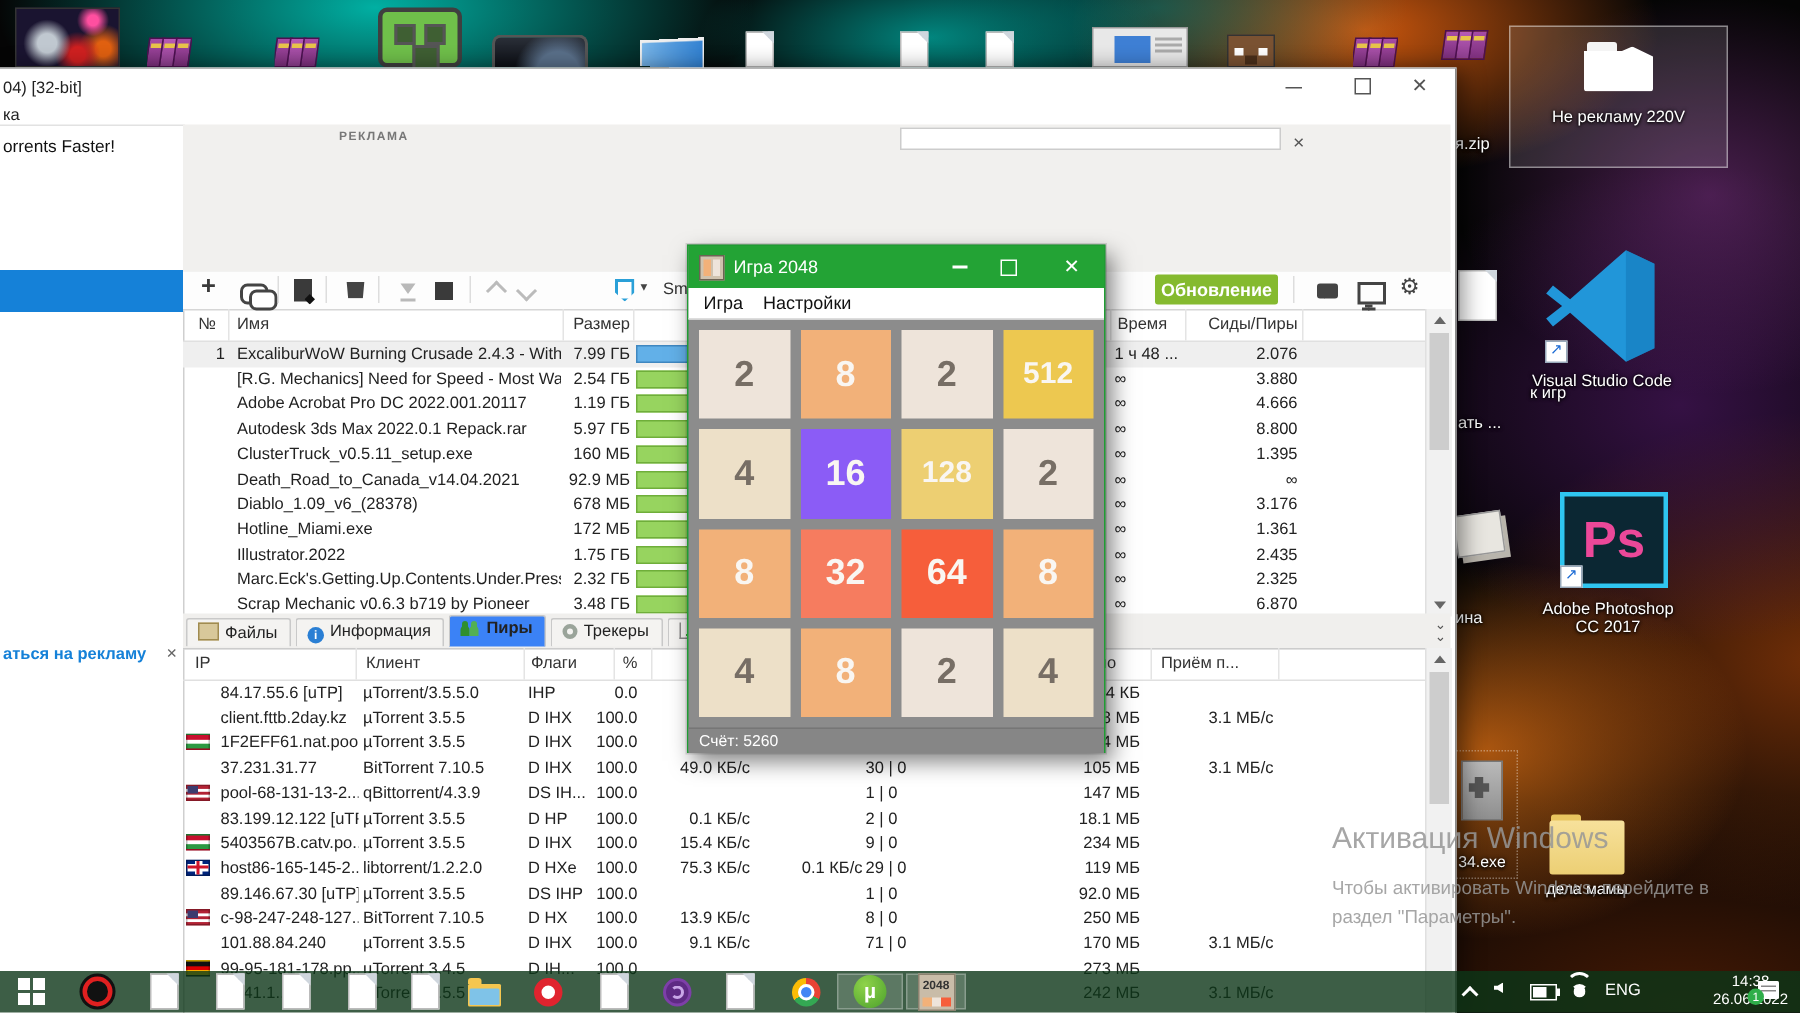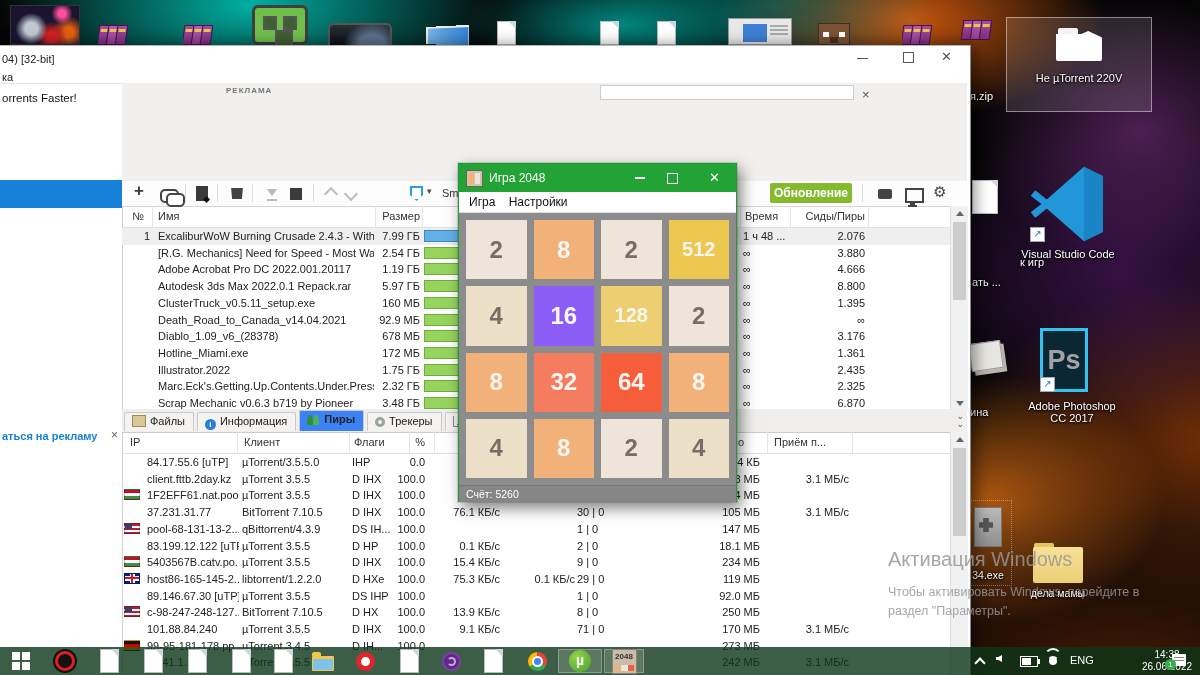--- a/index.html
+++ b/index.html
@@ -62,21 +62,21 @@
   .mchead:before{content:"";position:absolute;left:4px;top:8px;width:6px;height:5px;background:#fff;box-shadow:16px 0 0 #fff;}
   .mchead:after{content:"";position:absolute;left:11px;top:13px;width:8px;height:6px;background:#4a2f1a;}
   
   .dlabel{color:#fff;font-size:11px;text-align:center;text-shadow:0 1px 2px #000,0 0 3px #000;}
   .whitefolder{width:46px;height:34px;position:relative;}
   .whitefolder:before{content:"";position:absolute;left:2px;top:0;width:20px;height:6px;background:#f4f4f4;border-radius:2px 2px 0 0;}
   .whitefolder:after{content:"";position:absolute;left:0;top:3px;width:46px;height:30px;background:#fff;border-radius:2px;clip-path:polygon(0 100%,0 10%,55% 10%,70% 0,100% 22%,100% 100%);}
   .yfolder{width:50px;height:40px;position:relative;}
   .yfolder:before{content:"";position:absolute;left:1px;top:0;width:20px;height:7px;background:#e8c55f;border-radius:2px 2px 0 0;}
   .yfolder:after{content:"";position:absolute;left:0;top:4px;width:50px;height:36px;background:linear-gradient(#f7e19b,#eccf74);border-radius:2px;}
-  .pssq{width:48px;height:64px;background:#0b2733;border:3px solid #2fc5f0;box-sizing:border-box;color:#a3a3a3;font-size:27px;font-weight:bold;text-align:center;line-height:58px;}
+  .pssq{width:72px;height:64px;background:#0b2733;border:3px solid #2fc5f0;box-sizing:border-box;color:#ec4899;font-size:34px;font-weight:bold;text-align:center;line-height:58px;}
   .shortcut{position:absolute;left:0;bottom:0;width:13px;height:13px;background:#fff;border:1px solid #9ab;color:#1a6ad4;font-size:10px;line-height:12px;text-align:center;}
   .exeic{width:26px;height:38px;background:linear-gradient(#b9b9b9,#8f8f8f);border:1px solid #777;position:relative;}
   .exeic:before{content:"";position:absolute;left:4px;top:10px;width:14px;height:14px;background:#555;clip-path:polygon(0 30%,30% 30%,30% 0,70% 0,70% 30%,100% 30%,100% 70%,70% 70%,70% 100%,30% 100%,30% 70%,0 70%);}
   .cube{width:30px;height:26px;background:#e8e6e0;transform:rotate(-8deg);box-shadow:3px 4px 0 #b9b5ac;border:1px solid #999;}
   
   .wbtn{color:#555;font-size:12px;}
   
   #ut{position:absolute;left:0;top:45px;width:970px;height:630px;background:#fff;
      border-top:1px solid #b5b5b5;border-right:1px solid #8a8a8a;box-shadow:4px 0 14px rgba(0,0,0,.45);z-index:30;font-size:11px;color:#222;}
   #ut .hdr-min{position:absolute;left:857px;top:12px;width:11px;height:1px;background:#555;}
@@ -271,21 +271,21 @@
       <div class="rar" style="width:40px;height:42px;">
         <i></i>
         <i></i>
         <i></i>
       </div>
     </div>
   <div class="deskfrag" style="left:970px;top:90px;">я.zip</div>
 
   <div style="position:absolute;left:1006px;top:17px;width:146px;height:95px;background:rgba(255,255,255,.12);border:1px solid rgba(255,255,255,.45);box-sizing:border-box;">
     <div class="whitefolder" style="margin:10px auto 0;"></div>
-    <div class="dlabel" style="margin-top:10px;">Не µTorrent 220V</div>
+    <div class="dlabel" style="margin-top:10px;">Не рекламу 220V</div>
   </div>
 
   <div style="position:absolute;left:1008px;top:166px;width:120px;">
     <div style="position:relative;width:76px;height:76px;margin:0 auto;">
       <svg width="76" height="76" viewBox="0 0 100 100">
           <path fill="#2196d9" d="M71 1 96 13v74L71 99 22 56 7 68 1 61l14-11L1 39l6-7 15 12Z"></path>
           <path fill="#1478b8" d="M71 1v98L96 87V13Z" opacity=".55"></path>
         </svg>
       <span class="shortcut">↗</span>
     </div>
@@ -537,21 +537,21 @@
             <span class="p-client">µTorrent 3.5.5</span>
             <span class="p-flags">D IHX</span>
             <span class="p-pct">100.0</span>
             <span class="p-loaded">04 МБ</span>
           </div>
           <div class="prow" style="top: 72.1px;">
             <span class="p-ip">37.231.31.77</span>
             <span class="p-client">BitTorrent 7.10.5</span>
             <span class="p-flags">D IHX</span>
             <span class="p-pct">100.0</span>
-            <span class="p-down">76.1 КБ/с</span>
+            <span class="p-down">49.0 КБ/с</span>
             <span class="p-conns">30 | 0</span>
             <span class="p-loaded">105 МБ</span>
             <span class="p-rate">3.1 МБ/с</span>
           </div>
           <div class="prow" style="top: 88.8px;">
             <span class="p-flagpos"><i class="flag us"></i></span>
             <span class="p-ip">pool-68-131-13-2...</span>
             <span class="p-client">qBittorrent/4.3.9</span>
             <span class="p-flags">DS IH...</span>
             <span class="p-pct">100.0</span>

